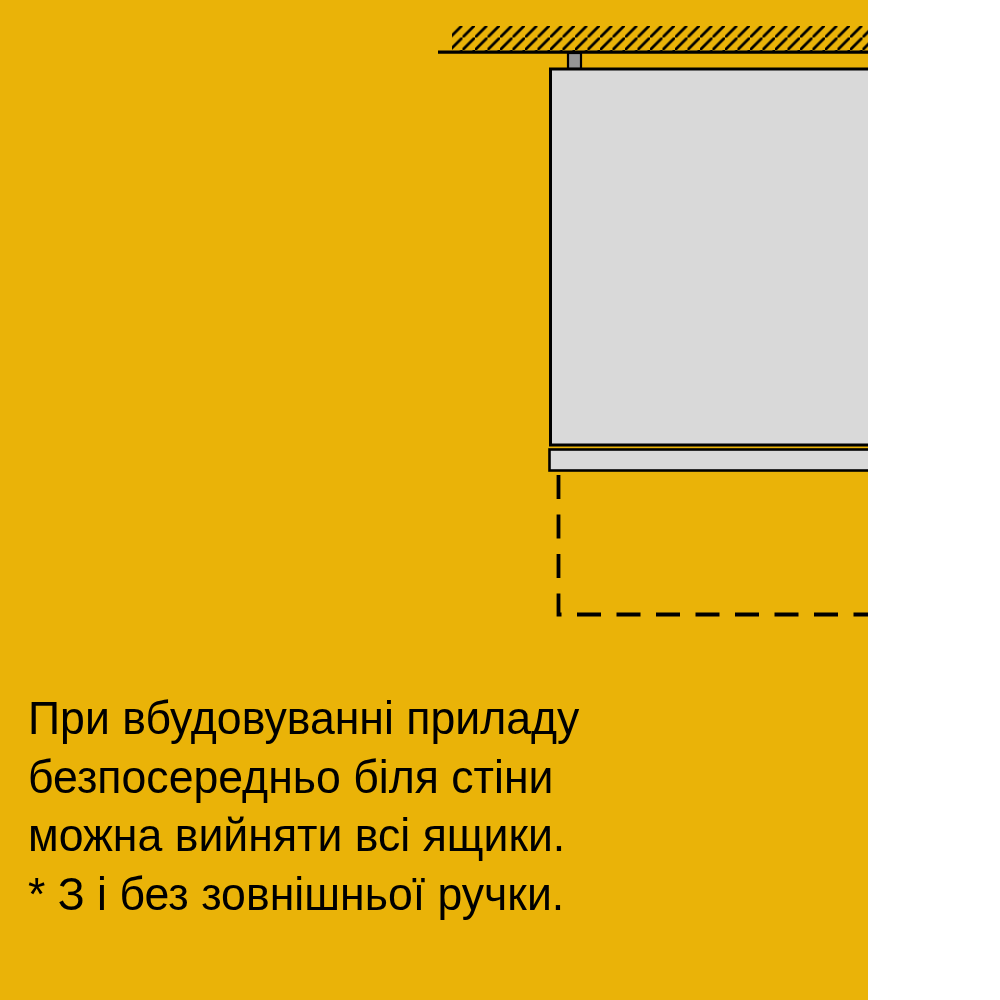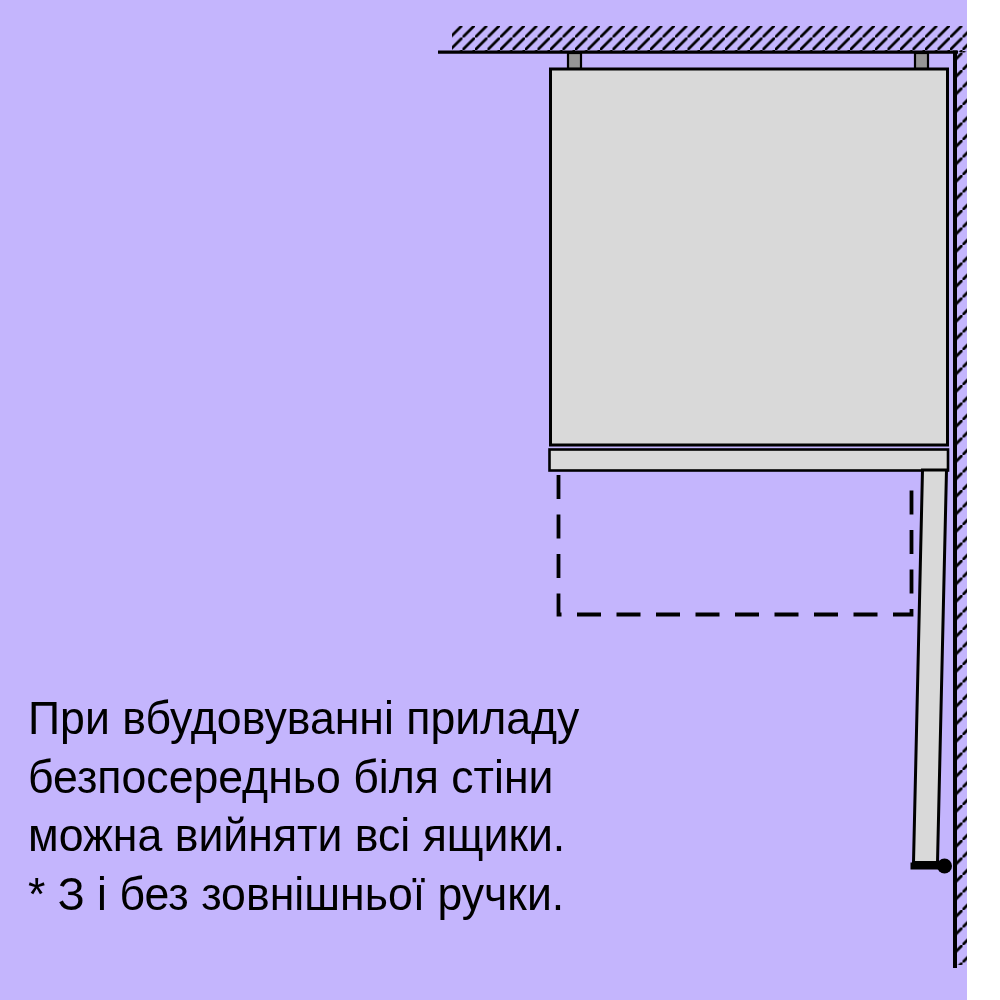--- a/index.html
+++ b/index.html
@@ -2,23 +2,23 @@
 <html><head>
 <meta charset="utf-8">
 <style>
   html, body {
     margin: 0;
     padding: 0;
     background: #ffffff;
   }
   #stage {
     position: relative;
-    width: 967px;
+    width: 868px;
     height: 1000px;
-    background: #c4b5fd;
+    background: #eab308;
     overflow: hidden;
     font-family: "Liberation Sans", sans-serif;
   }
   #diagram {
     position: absolute;
     left: 0;
     top: 0;
     width: 1000px;
     height: 1000px;
   }

